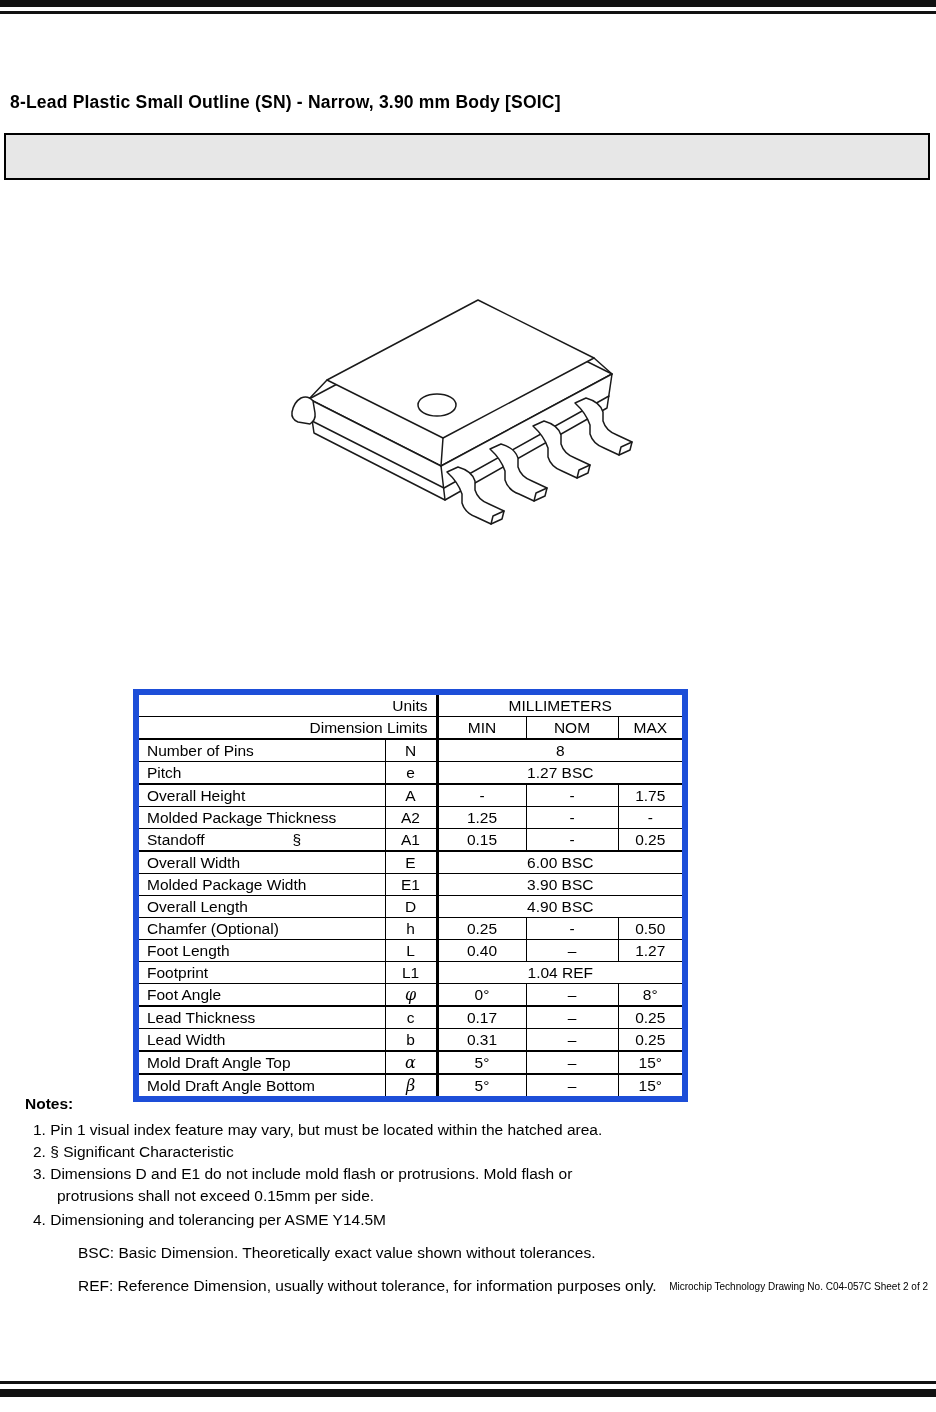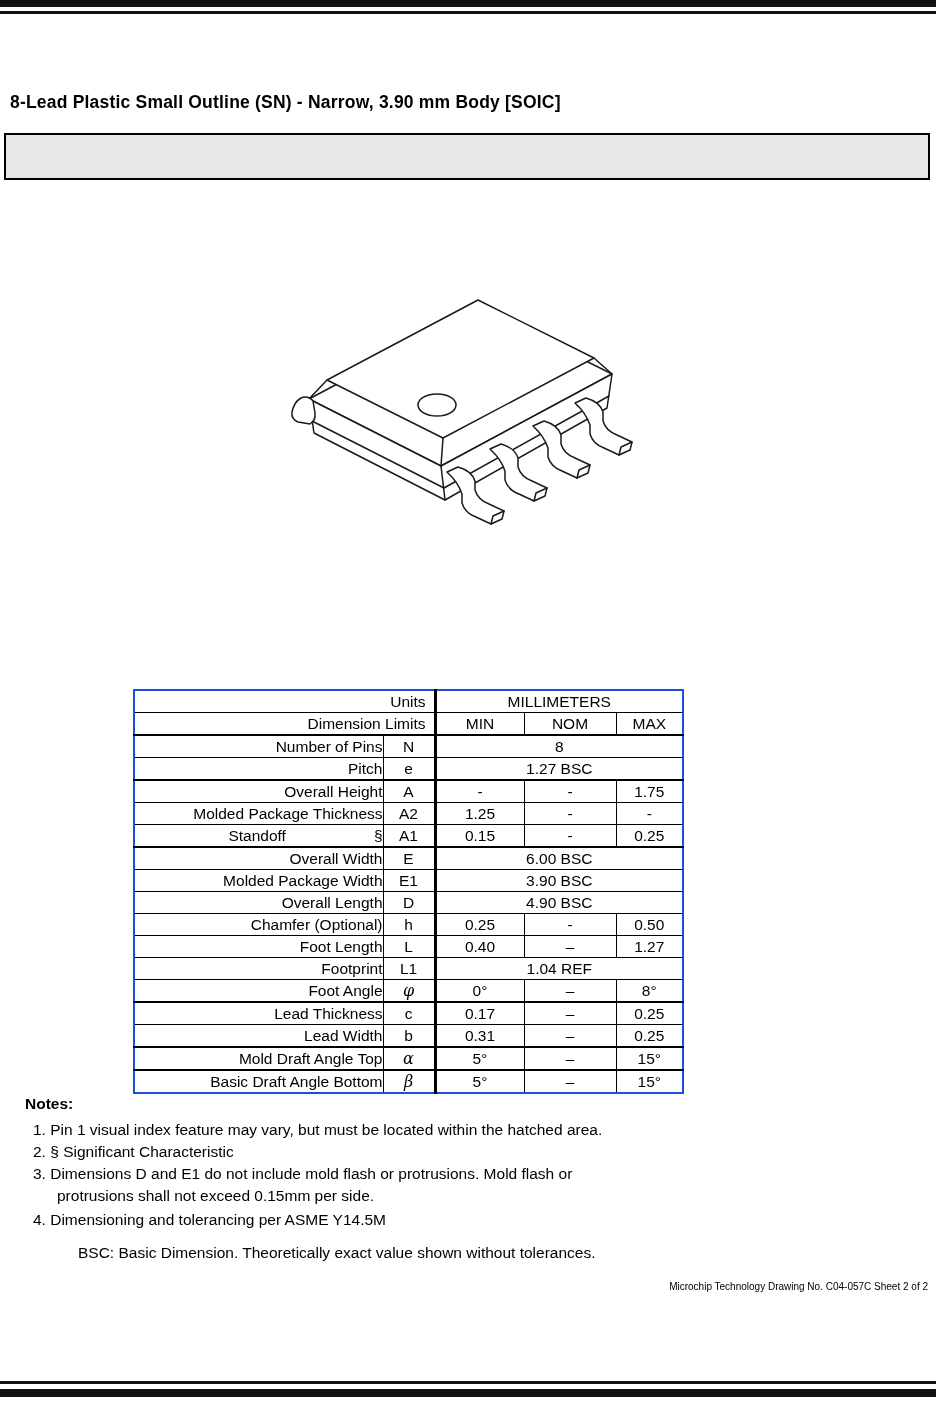--- a/index.html
+++ b/index.html
@@ -18,27 +18,27 @@
   }
   .gray-panel{
     position:absolute;left:4px;top:133px;width:922px;height:43px;
     background:#e7e7e7;border:2px solid #000;
   }
   .figure-wrap{position:absolute;left:260px;top:270px;width:420px;height:280px;}
   .dim-table{
     position:absolute;left:133px;top:689px;width:549px;
     border-collapse:collapse;table-layout:fixed;
     font-size:15.5px;line-height:20px;
-    border:2px solid #1d4ed8;
+    border:6px solid #1d4ed8;
   }
   .dim-table td{
     border:1.2px solid #000;height:21px;padding:0;text-align:center;
     white-space:nowrap;overflow:hidden;
   }
-  .dim-table td.lbl{text-align:right;padding-left:8px;}
+  .dim-table td.lbl{text-align:left;padding-left:8px;}
   .dim-table td.rlbl{text-align:right;padding-right:8px;}
   .dim-table td.vt{border-left:3px solid #000;}
   .dim-table tr.t td{border-top:2.2px solid #000;}
   .dim-table td.sym-i{font-style:italic;font-family:"DejaVu Serif",serif;font-size:16px;}
   .sig{margin-left:88px;}
   .notes{
     position:absolute;left:25px;top:1093px;width:860px;
     font-size:15.5px;line-height:21px;
   }
   .notes .nh{font-weight:bold;margin-bottom:5px;}
@@ -197,35 +197,36 @@
     <td>0.25</td>
   </tr>
   <tr class="t">
     <td class="lbl">Mold Draft Angle Top</td>
     <td class="sym-i">α</td>
     <td class="vt">5°</td>
     <td>–</td>
     <td>15°</td>
   </tr>
   <tr class="t">
-    <td class="lbl">Basic Draft Angle Bottom</td>
+    <td class="lbl">Mold Draft Angle Bottom</td>
     <td class="sym-i">β</td>
     <td class="vt">5°</td>
     <td>–</td>
     <td>15°</td>
   </tr>
 </tbody>
   </table>
 
 <div class="notes">
   <div class="nh">Notes:</div>
   <div class="ni">1. Pin 1 visual index feature may vary, but must be located within the hatched area.</div>
   <div class="ni">2. § Significant Characteristic</div>
   <div class="ni">3. Dimensions D and E1 do not include mold flash or protrusions.  Mold flash or</div>
   <div class="nc">protrusions shall not exceed 0.15mm per side.</div>
   <div class="ni">4. Dimensioning and tolerancing per ASME Y14.5M</div>
   <div class="nd">BSC: Basic Dimension. Theoretically exact value shown without tolerances.</div>
+  <div class="nd">REF: Reference Dimension, usually without tolerance, for information purposes only.</div>
 </div>
 
 <div class="doc-footer">Microchip Technology Drawing No. C04-057C Sheet 2 of 2</div>
 
 <div class="bar bar-bot-thin"></div>
 <div class="bar bar-bot-thick"></div>
 
 </body></html>

